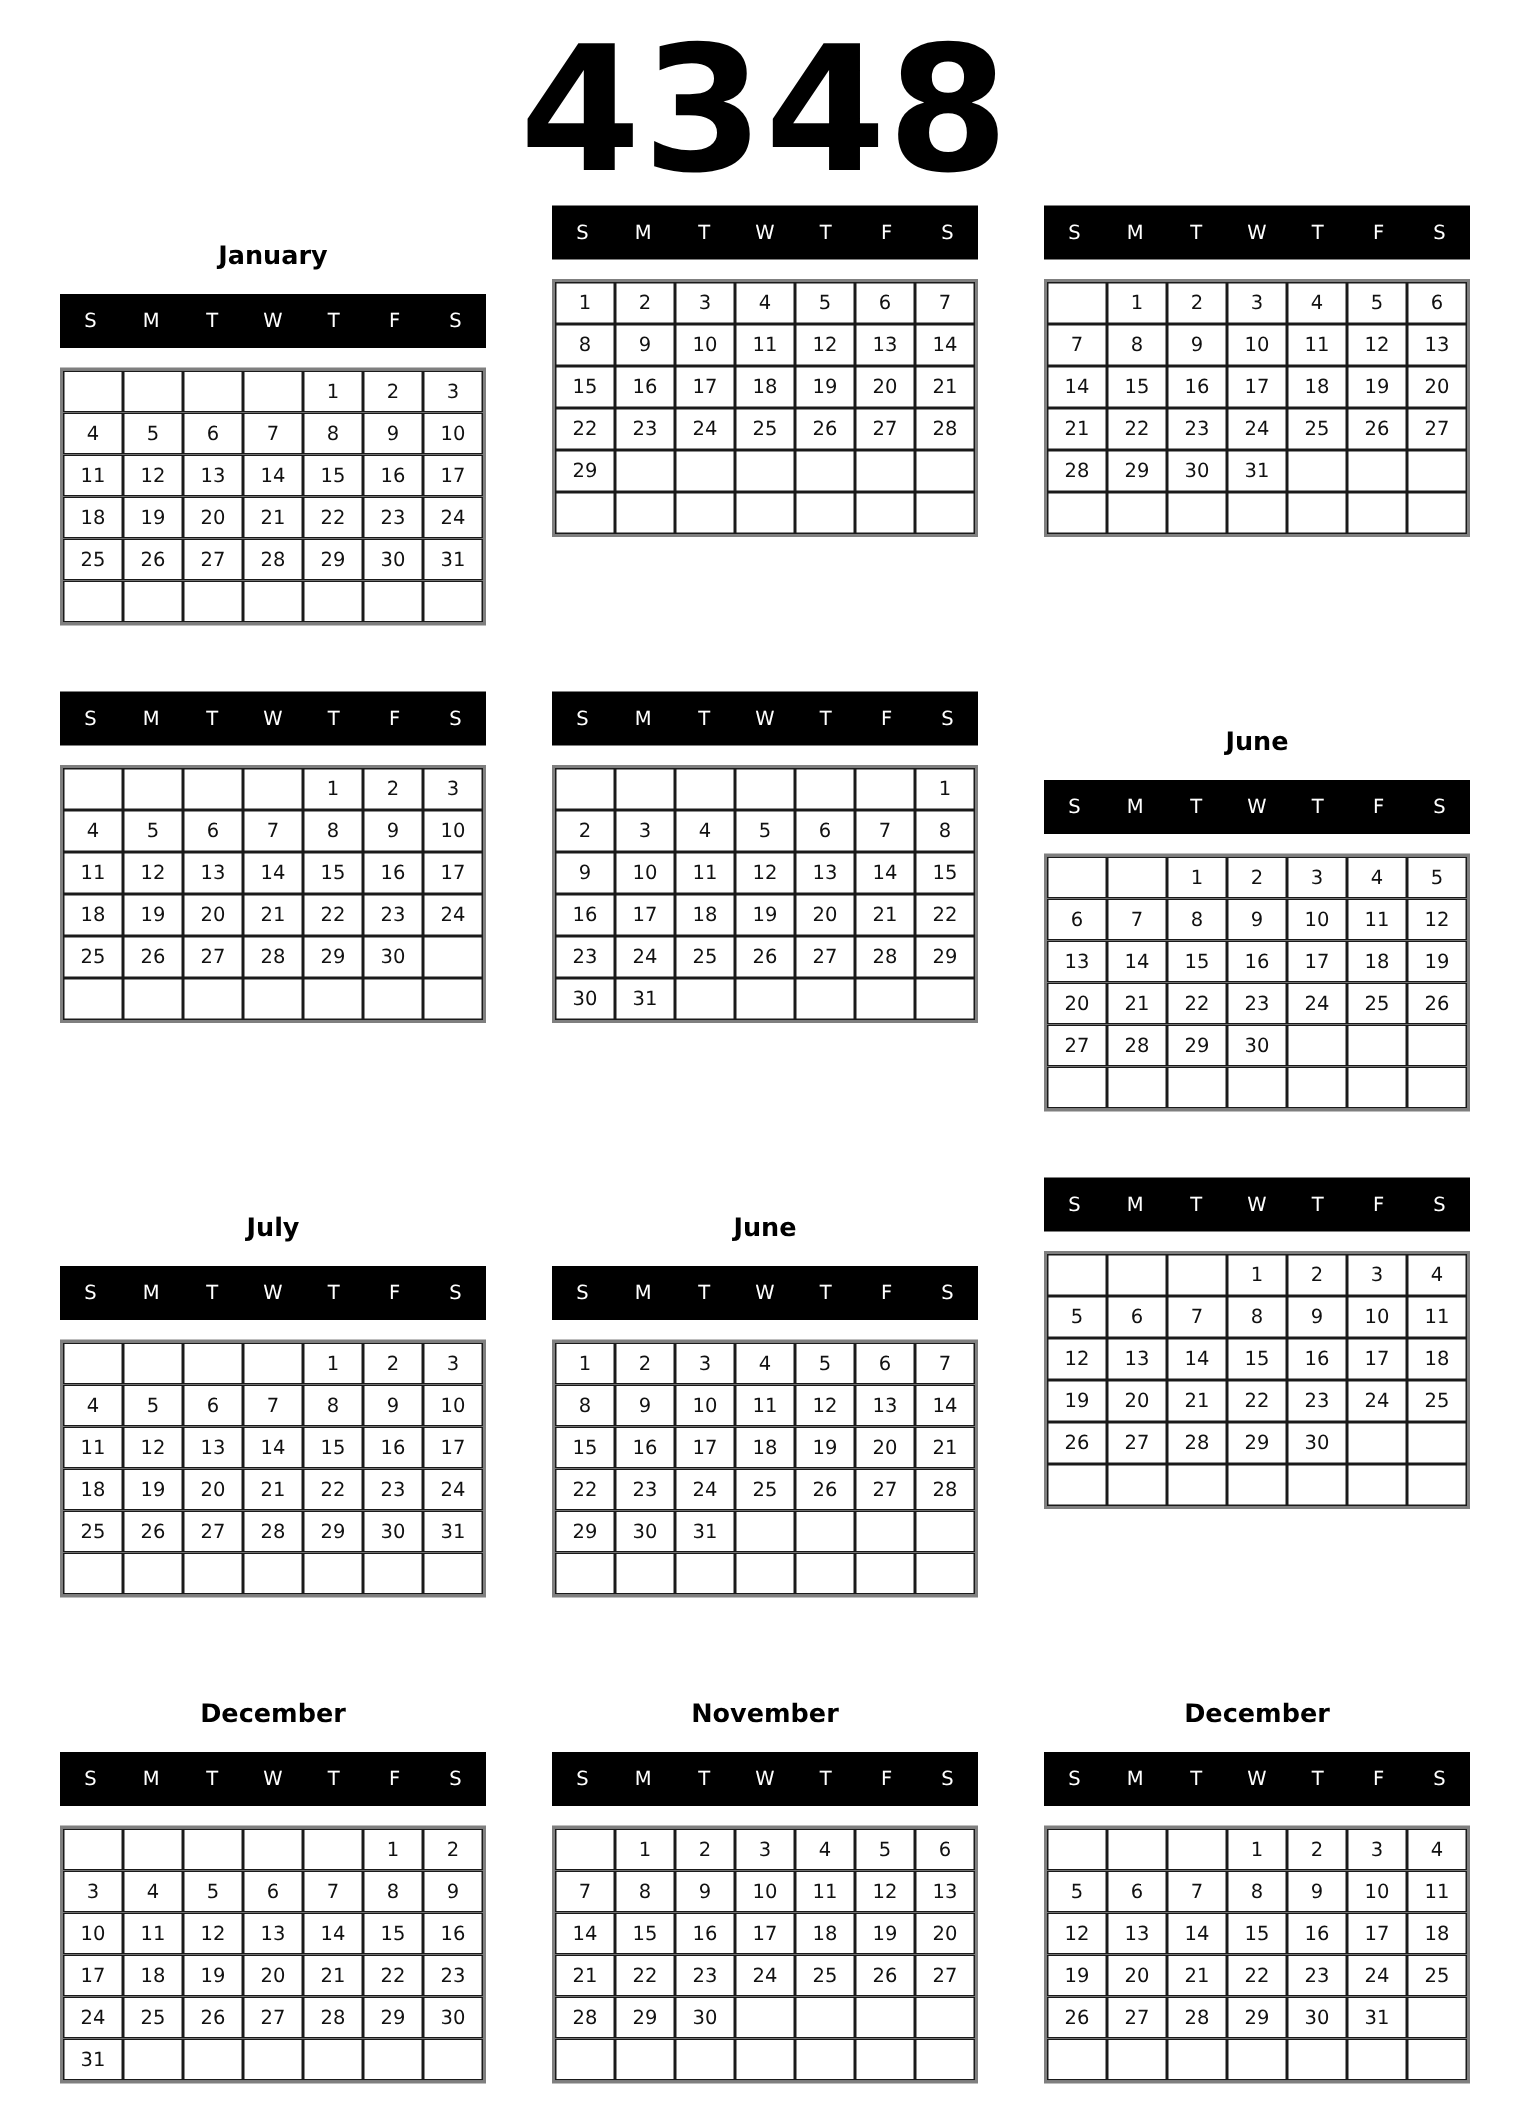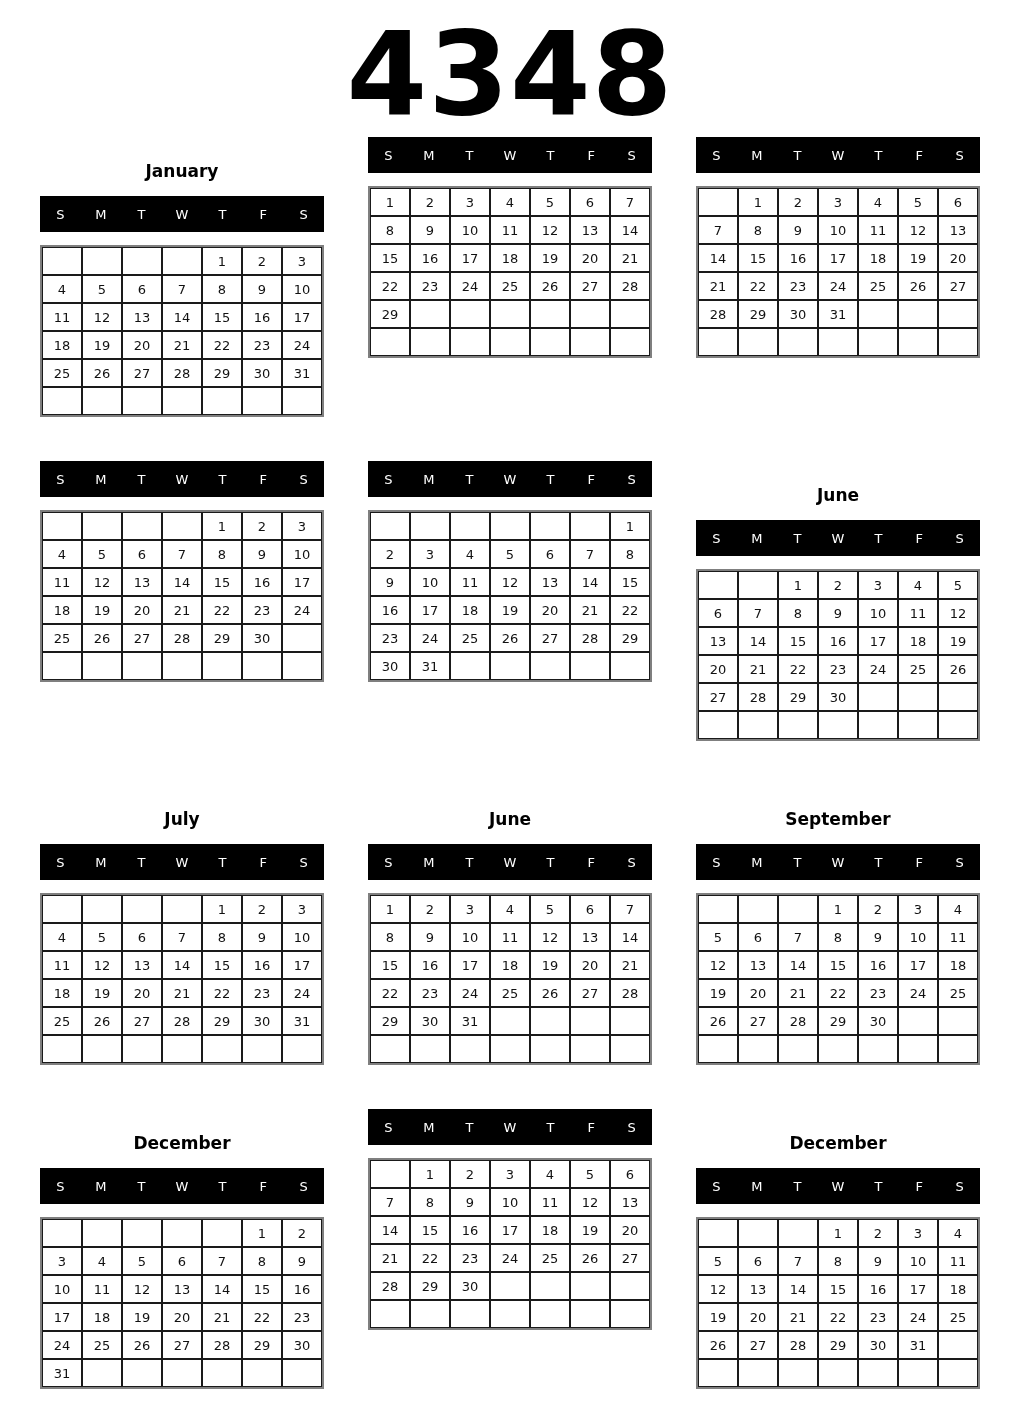--- a/index.html
+++ b/index.html
@@ -638,21 +638,20 @@
             <td></td>
             <td></td>
             <td></td>
             <td></td>
           </tr>
         </tbody>
     </table>
   </section>
 
   <section class="month">
-    <h2 class="month-name">September</h2>
     <div class="weekday-bar">
         <span>S</span>
         <span>M</span>
         <span>T</span>
         <span>W</span>
         <span>T</span>
         <span>F</span>
         <span>S</span>
       </div>
     <table class="month-table">
@@ -780,20 +779,21 @@
             <td></td>
             <td></td>
             <td></td>
             <td></td>
           </tr>
         </tbody>
     </table>
   </section>
 
   <section class="month">
+    <h2 class="month-name">November</h2>
     <div class="weekday-bar">
         <span>S</span>
         <span>M</span>
         <span>T</span>
         <span>W</span>
         <span>T</span>
         <span>F</span>
         <span>S</span>
       </div>
     <table class="month-table">

